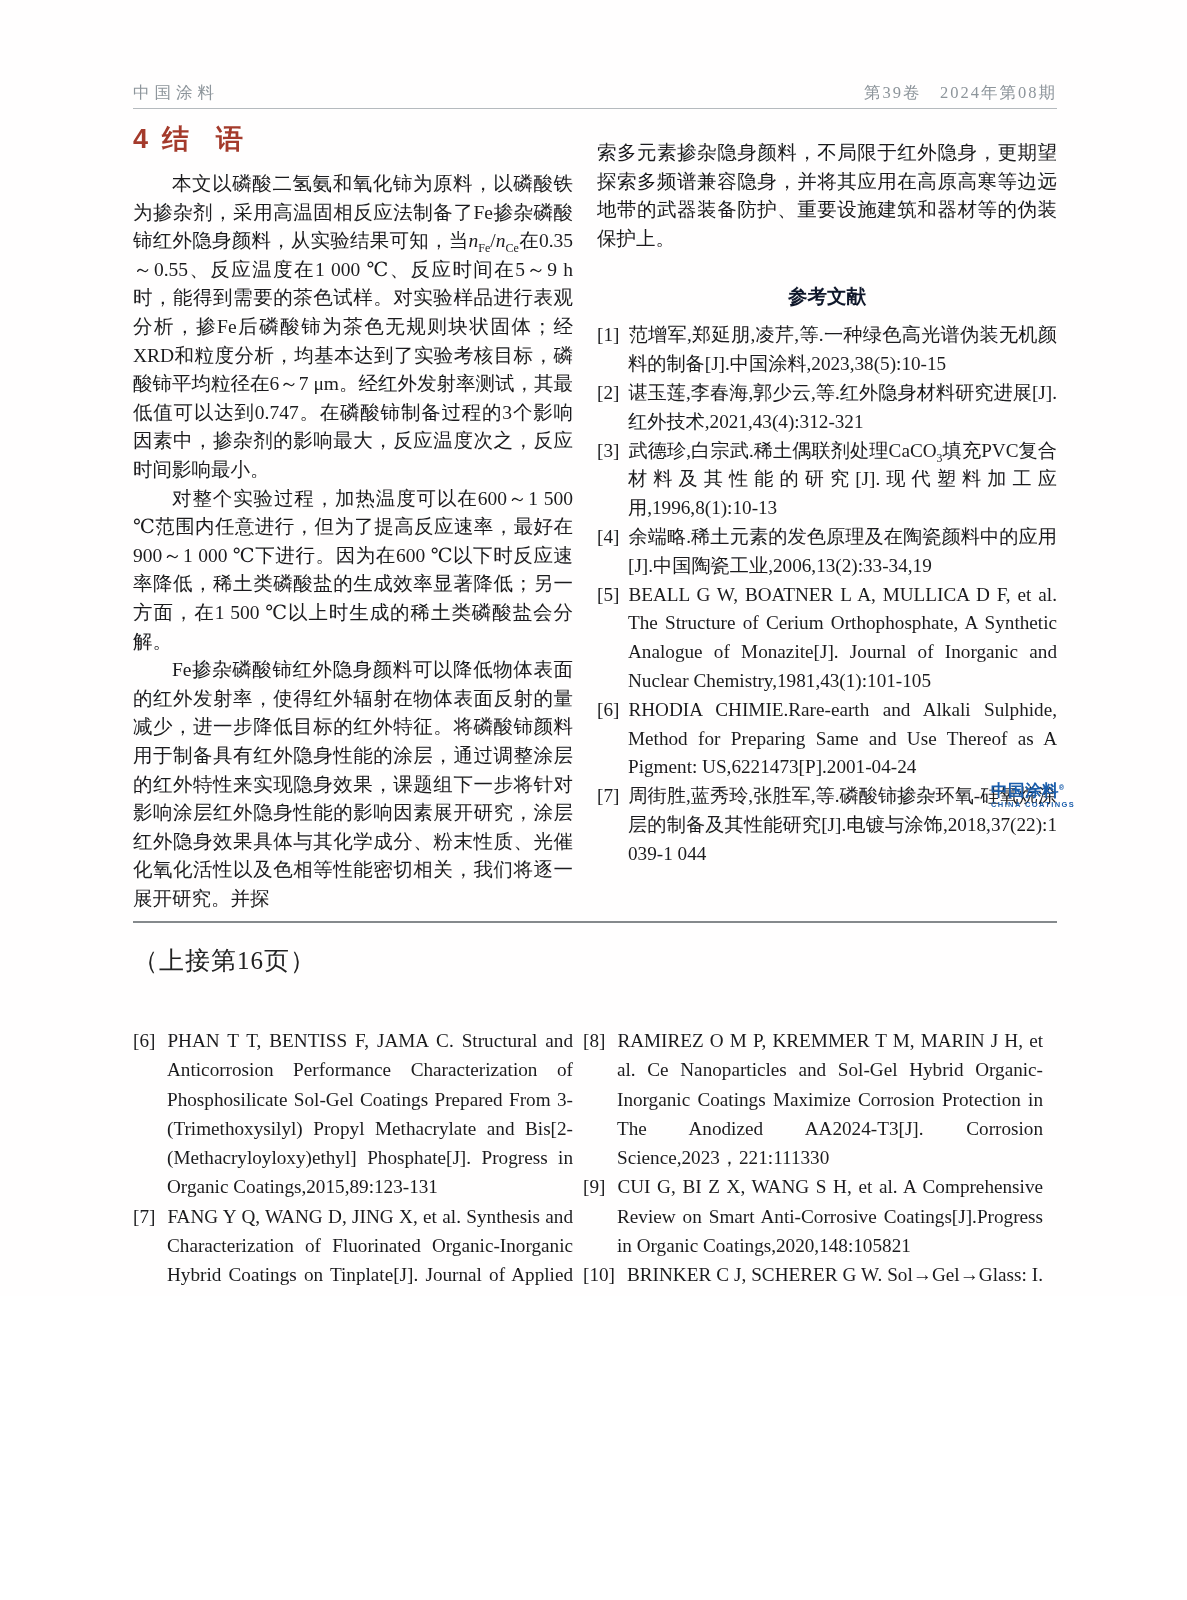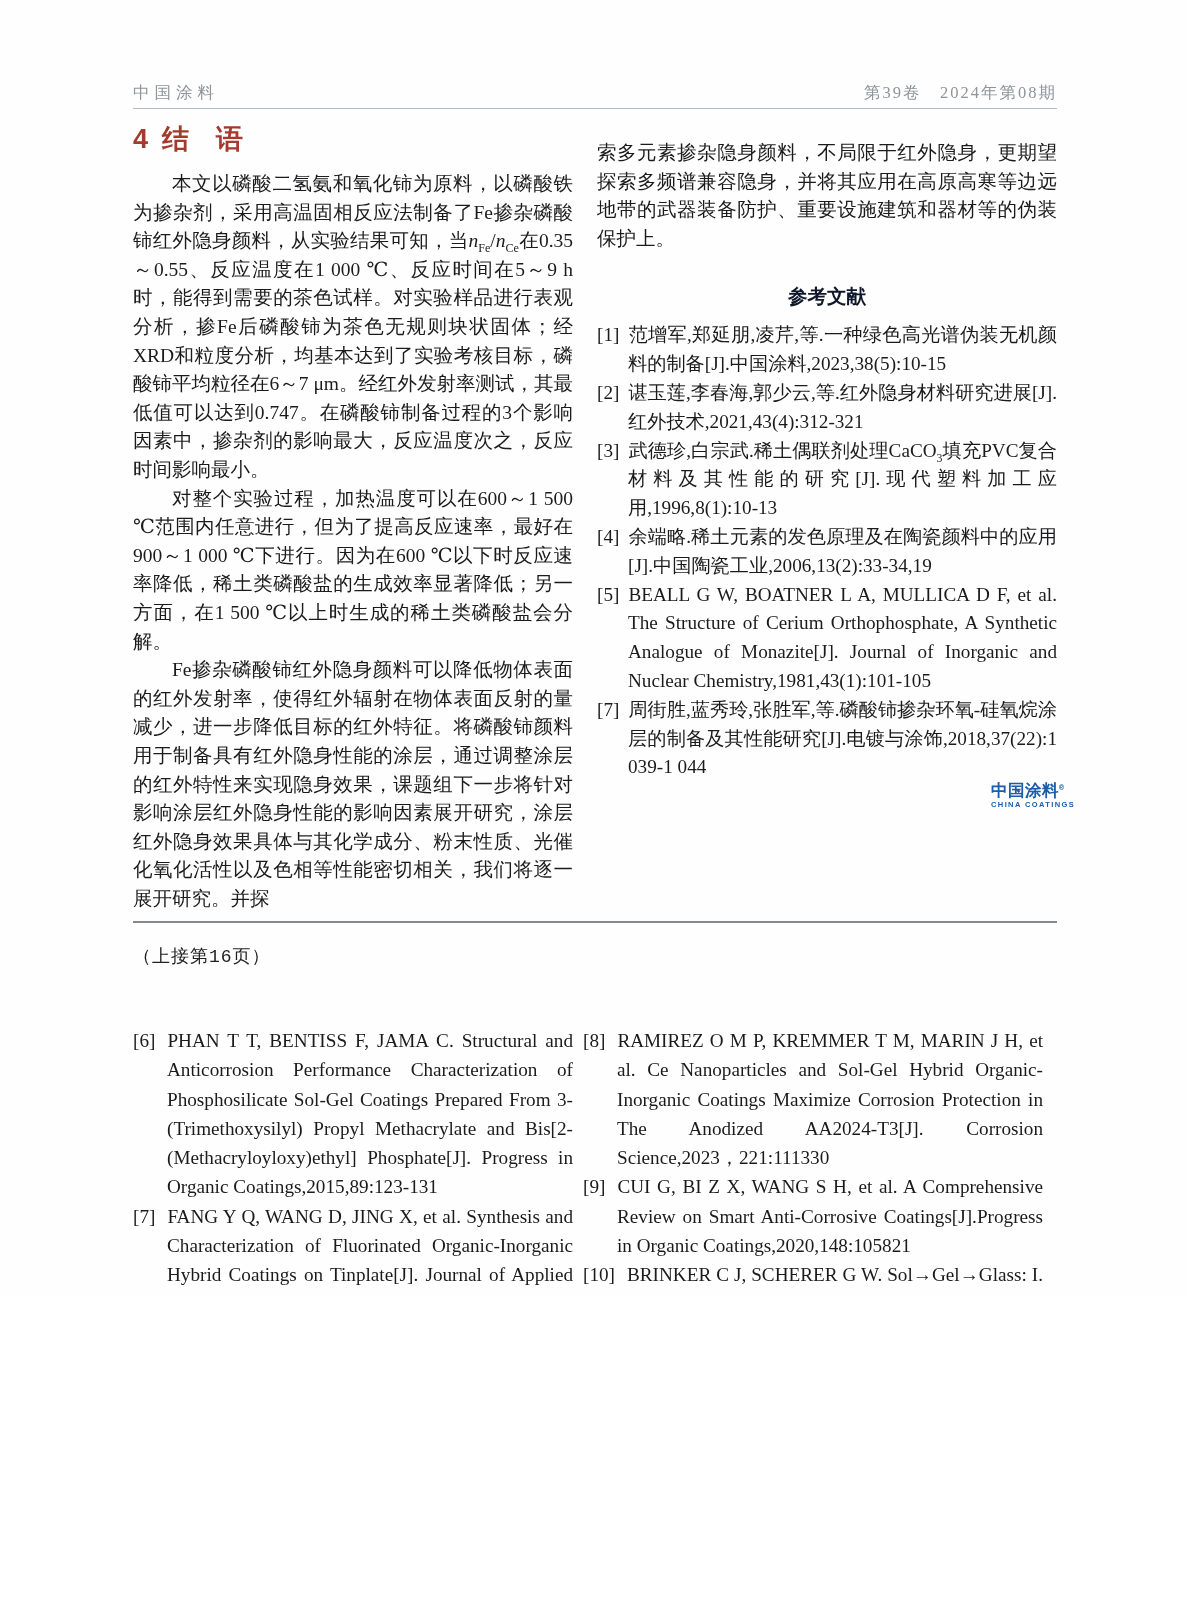--- a/index.html
+++ b/index.html
@@ -61,21 +61,21 @@
   sub{font-size:0.62em;line-height:0;}
   i{font-style:italic;}
 
   
   .section-divider{
     position:absolute;left:133px;right:130px;top:921px;
     border-top:2px solid #85898c;
   }
   .continued-from-note{
     position:absolute;left:133px;top:944px;
-    font-size:18px;color:#222;letter-spacing:1px;font-family:Liberation Mono, monospace;
+    font-size:25px;color:#222;letter-spacing:1px;
   }
   
   .logo{position:absolute;line-height:1;}
   .logo-1{left:991px;top:784px;}
   .logo-2{left:985px;top:1396px;}
   .logo-cn{
     font-family:Liberation Mono, monospace;
     font-weight:bold;font-size:16.5px;color:#1a5dab;letter-spacing:0.5px;
     white-space:nowrap;
   }
@@ -138,20 +138,21 @@
         <p class="ref"><span class="ref-label">[1]</span><span class="ref-text">范增军,郑延朋,凌芹,等.一种绿色高光谱伪装无机颜料的制备[J].中国涂料,2023,38(5):10-15</span></p>
 
         <p class="ref"><span class="ref-label">[2]</span><span class="ref-text">谌玉莲,李春海,郭少云,等.红外隐身材料研究进展[J].红外技术,2021,43(4):312-321</span></p>
 
         <p class="ref"><span class="ref-label">[3]</span><span class="ref-text">武德珍,白宗武.稀土偶联剂处理CaCO<sub>3</sub>填充PVC复合材料及其性能的研究[J].现代塑料加工应用,1996,8(1):10-13</span></p>
 
         <p class="ref"><span class="ref-label">[4]</span><span class="ref-text">余端略.稀土元素的发色原理及在陶瓷颜料中的应用[J].中国陶瓷工业,2006,13(2):33-34,19</span></p>
 
         <p class="ref"><span class="ref-label">[5]</span><span class="ref-text">BEALL G W, BOATNER L A, MULLICA D F, et al. The Structure of Cerium Orthophosphate, A Synthetic Analogue of Monazite[J]. Journal of Inorganic and Nuclear Chemistry,1981,43(1):101-105</span></p>
 
+        <p class="ref"><span class="ref-label">[6]</span><span class="ref-text">RHODIA CHIMIE.Rare-earth and Alkali Sulphide, Method for Preparing Same and Use Thereof as A Pigment: US,6221473[P].2001-04-24</span></p>
 
         <p class="ref"><span class="ref-label">[7]</span><span class="ref-text">周街胜,蓝秀玲,张胜军,等.磷酸铈掺杂环氧-硅氧烷涂层的制备及其性能研究[J].电镀与涂饰,2018,37(22):1 039-1 044</span></p>
       </div>
   </div>
 
   <div class="logo logo-1">
     <div class="logo-cn"><span>中国涂料</span><span class="logo-reg">®</span></div>
     <div class="logo-en">CHINA COATINGS</div>
   </div>
 

